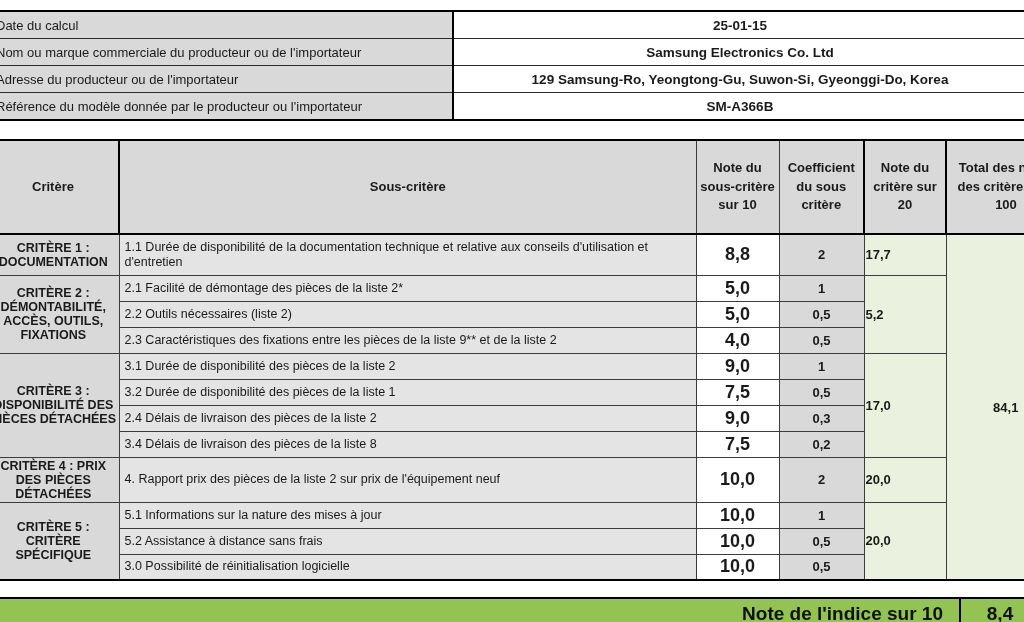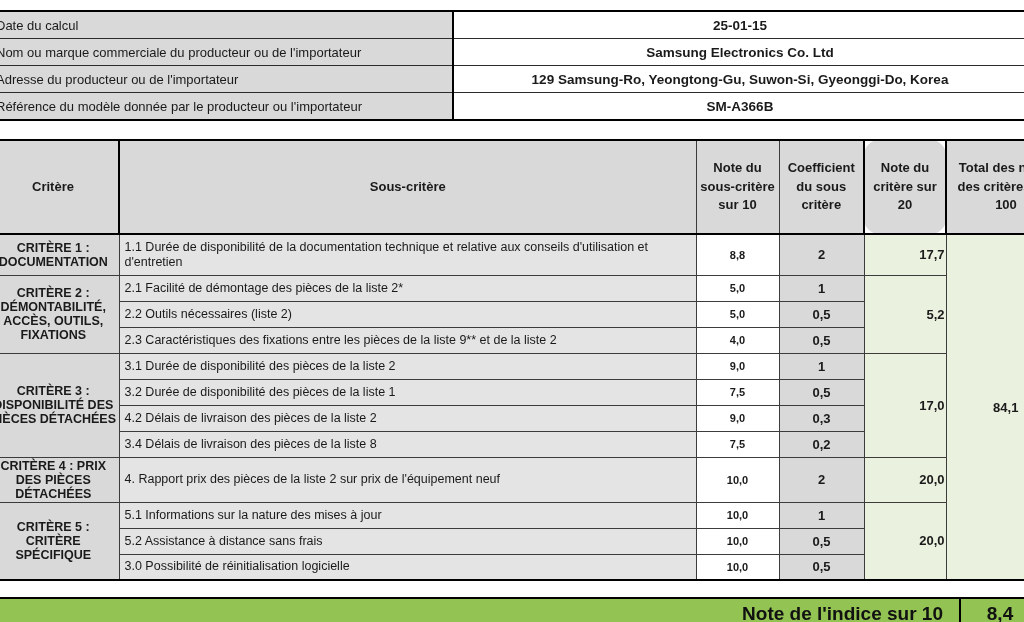--- a/index.html
+++ b/index.html
@@ -42,27 +42,27 @@
   }
   td.crit{
     background:#d9d9d9;font-weight:bold;font-size:12.5px;text-align:center;
     padding:1px 2px;word-break:break-word;line-height:14px;
     border-right:2px solid #000;
   }
   td.sub{
     background:#e4e4e4;font-size:12.5px;padding:2px 5px;line-height:15px;
   }
   td.note{
-    background:#ffffff;font-weight:bold;font-size:11px;text-align:center;
+    background:#ffffff;font-weight:bold;font-size:18px;text-align:center;
   }
   td.coef{
     background:#d9d9d9;font-weight:bold;font-size:13px;text-align:center;
   }
   td.ncrit{
-    background:#eaf1de;font-weight:bold;font-size:13px;text-align:right;
+    background:#eaf1de;font-weight:bold;font-size:13px;text-align:left;
     border-left:2px solid #000;
   }
   td.total{
     background:#eaf1de;font-weight:bold;font-size:13px;text-align:center;
     border-left:2px solid #000;
   }
   tr.gtop td{border-top:2px solid #000;}
   tr.h43{height:41px;}
   tr.h28{height:26px;}
   tr.h37{height:35px;}
@@ -124,21 +124,21 @@
       <col style="width:85px">
         <col style="width:82px">
         <col style="width:120px">
     </colgroup>
     <tbody>
         <tr>
       <th style="border-right:2px solid #000;">Critère</th>
       <th>Sous-critère</th>
       <th>Note du sous-critère sur 10</th>
       <th>Coefficient du sous critère</th>
-      <th style="border-left:2px solid #000;border-radius:15px;">Note du critère sur 20</th>
+      <th style="border-left:2px solid #000;">Note du critère sur 20</th>
       <th style="border-left:2px solid #000;">Total des notes des critères sur 100</th>
     </tr>
 
     <tr class="gtop h43">
       <td class="crit">CRITÈRE 1 : DOCUMENTATION</td>
       <td class="sub">1.1 Durée de disponibilité de la documentation technique et relative aux conseils d'utilisation et d'entretien</td>
       <td class="note">8,8</td>
       <td class="coef">2</td>
       <td class="ncrit">17,7</td>
       <td class="total" rowspan="12">84,1</td>
@@ -168,21 +168,21 @@
       <td class="note">9,0</td>
       <td class="coef">1</td>
       <td class="ncrit" rowspan="4">17,0</td>
     </tr>
     <tr class="h28">
       <td class="sub">3.2 Durée de disponibilité des pièces de la liste 1</td>
       <td class="note">7,5</td>
       <td class="coef">0,5</td>
     </tr>
     <tr class="h28">
-      <td class="sub">4.2 Délais de livraison des pièces de la liste 2</td>
+      <td class="sub">2.4 Délais de livraison des pièces de la liste 2</td>
       <td class="note">9,0</td>
       <td class="coef">0,3</td>
     </tr>
     <tr class="h28">
       <td class="sub">3.4 Délais de livraison des pièces de la liste 8</td>
       <td class="note">7,5</td>
       <td class="coef">0,2</td>
     </tr>
 
     <tr class="gtop h37">

